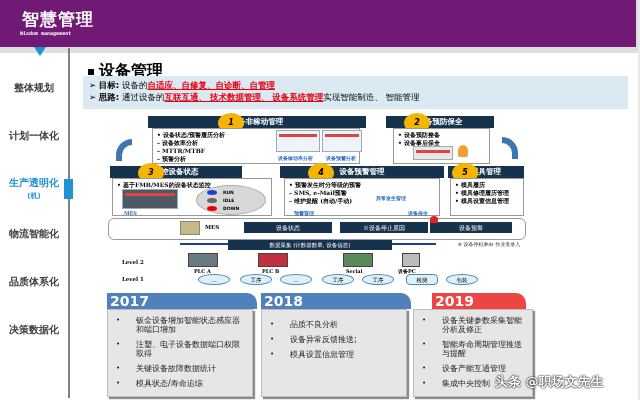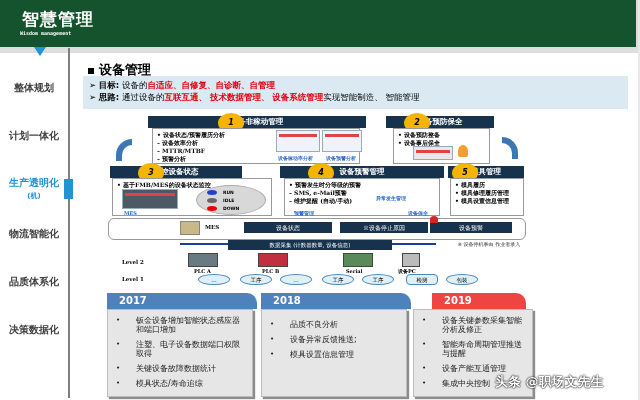--- a/index.html
+++ b/index.html
@@ -1,48 +1,48 @@
 <!DOCTYPE html>
 <html><head>
 <meta charset="utf-8">
 <style>
   * { box-sizing: border-box; margin: 0; padding: 0; }
   body { width: 640px; height: 400px; background: #fff; font-family: "DejaVu Sans", sans-serif; overflow: hidden; position: relative; }
-  .header { position: absolute; left: 0; top: 0; width: 638px; height: 47px; background: #14532d; border-right: 2px solid #dcdcdc; }
+  .header { position: absolute; left: 0; top: 0; width: 638px; height: 47px; background: #701a75; border-right: 2px solid #dcdcdc; }
   .header .title { position: absolute; left: 22px; top: 8px; color: #fff; font-size: 17px; font-weight: bold; letter-spacing: 1px; }
   .header .subtitle { position: absolute; left: 20px; top: 30px; color: #fff; font-size: 5px; font-family: "DejaVu Sans Mono", monospace; font-weight: bold; }
   .subbar { position: absolute; left: 0; top: 47px; width: 640px; height: 6px; background: #dedede; }
   .notch { position: absolute; left: 34px; top: 47px; width: 0; height: 0; border-left: 6px solid transparent; border-right: 6px solid transparent; border-top: 9px solid #2093d2; }
   .vline { position: absolute; left: 68px; top: 48px; width: 2px; height: 350px; background: #7f7f7f; }
   .sidebar-item { position: absolute; left: 0; width: 68px; text-align: center; font-size: 10px; color: #404040; font-weight: bold; }
   .sidebar-item.active { color: #2093d2; }
   .sidebar-item .sub { display: block; font-size: 7px; margin-top: 1px; }
   .marker { position: absolute; left: 64px; top: 179px; width: 9px; height: 20px; background: #2093d2; }
-  .section-title { position: absolute; left: 88px; top: 61px; font-size: 13px; font-weight: bold; color: #000; }
+  .section-title { position: absolute; left: 88px; top: 61px; font-size: 16px; font-weight: bold; color: #000; }
   .section-title .sq { display: inline-block; width: 6px; height: 6px; background: #000; margin-right: 5px; vertical-align: middle; }
   .goalbox { position: absolute; left: 83px; top: 76px; width: 545px; height: 33px; background: #dbeaf2; padding: 3px 0 0 6px; font-size: 8.5px; line-height: 12px; color: #000; }
-  .goalbox .red { color: #e60012; font-weight: bold; }
+  .goalbox .red { color: #e60012; font-weight: bold; text-decoration: underline; }
   .goalbox b { font-weight: bold; }
   .diagram { position: absolute; left: 108px; top: 113px; width: 420px; height: 175px; }
   .card-h { position: absolute; background: #17324c; color: #fff; font-size: 7.5px; font-weight: bold; text-align: center; height: 12px; line-height: 12px; font-family: "DejaVu Serif", serif; }
   .card-b { position: absolute; border: 1px solid #999; background: #fff; font-size: 6px; line-height: 8px; padding: 2px 4px; font-weight: bold; color: #000; font-family: "DejaVu Serif", serif; }
   .badge { position: absolute; width: 26px; height: 20px; border-radius: 50%; background: #f4b400; color: #000; font-size: 8px; font-weight: bold; font-style: italic; text-align: center; line-height: 20px; }
   .thumb { position: absolute; background: #eef3fa; border: 1px solid #9ab; }
   .thumb::before { content: ""; position: absolute; left: 2px; right: 2px; top: 3px; height: 3px; background: #d44; }
   .caption { position: absolute; font-size: 5px; color: #2a6cc8; font-weight: bold; font-family: "DejaVu Serif", serif; }
   .arrow-up { position: absolute; width: 16px; height: 22px; border-left: 6px solid #3c77b3; border-top: 6px solid #3c77b3; border-radius: 16px 0 0 0; }
   .mes-band { position: absolute; left: 0px; top: 105px; width: 418px; height: 22px; border: 1px solid #999; border-radius: 6px; background: #fff; }
   .dark-btn { position: absolute; background: #17324c; color: #fff; font-size: 6px; text-align: center; height: 11px; line-height: 11px; font-family: "DejaVu Serif", serif; }
   .bus { position: absolute; height: 2px; background: #1f3d9c; }
   .level-label { position: absolute; font-size: 5.5px; font-weight: bold; font-family: "DejaVu Serif", serif; color: #000; }
   .device { position: absolute; width: 30px; height: 14px; background: #6a7a82; border: 1px solid #444; }
   .device-label { position: absolute; font-size: 5px; font-weight: bold; font-family: "DejaVu Serif", serif; }
   .proc { position: absolute; height: 11px; width: 32px; border: 1px solid #4a88b8; border-radius: 50%; background: #dff0f8; font-size: 5.5px; text-align: center; line-height: 10px; font-family: "DejaVu Serif", serif; }
   .note { position: absolute; font-size: 5px; color: #333; line-height: 6px; text-align: center; }
-  .year-tab { position: absolute; height: 16px; color: #fff; font-size: 10px; font-weight: bold; padding-left: 12px; line-height: 16px; border-radius: 0 10px 0 0; }
+  .year-tab { position: absolute; height: 16px; color: #fff; font-size: 14px; font-weight: bold; padding-left: 3px; line-height: 16px; border-radius: 0 10px 0 0; }
   .year-box { position: absolute; background: #e6e6e6; border: 1px solid #bcbcbc; box-shadow: 2px 2px 1px #8c8c8c; font-size: 8px; color: #222; }
   .year-box ul { list-style: none; padding: 6px 6px 0 8px; }
   .year-box li { position: relative; padding-left: 20px; line-height: 9px; margin-bottom: 6px; }
   .year-box li::before { content: "•"; position: absolute; left: 0; top: 0; font-size: 7px; }
   .watermark { position: absolute; left: 495px; top: 373px; font-size: 13px; color: #fff; text-shadow: 0 0 2px #000, 0 0 1px #000; font-weight: bold; }
   .right-border { position: absolute; right: 0; top: 0; width: 2px; height: 400px; background: #e8e8e8; }
 </style>
 </head>
 <body>
 

